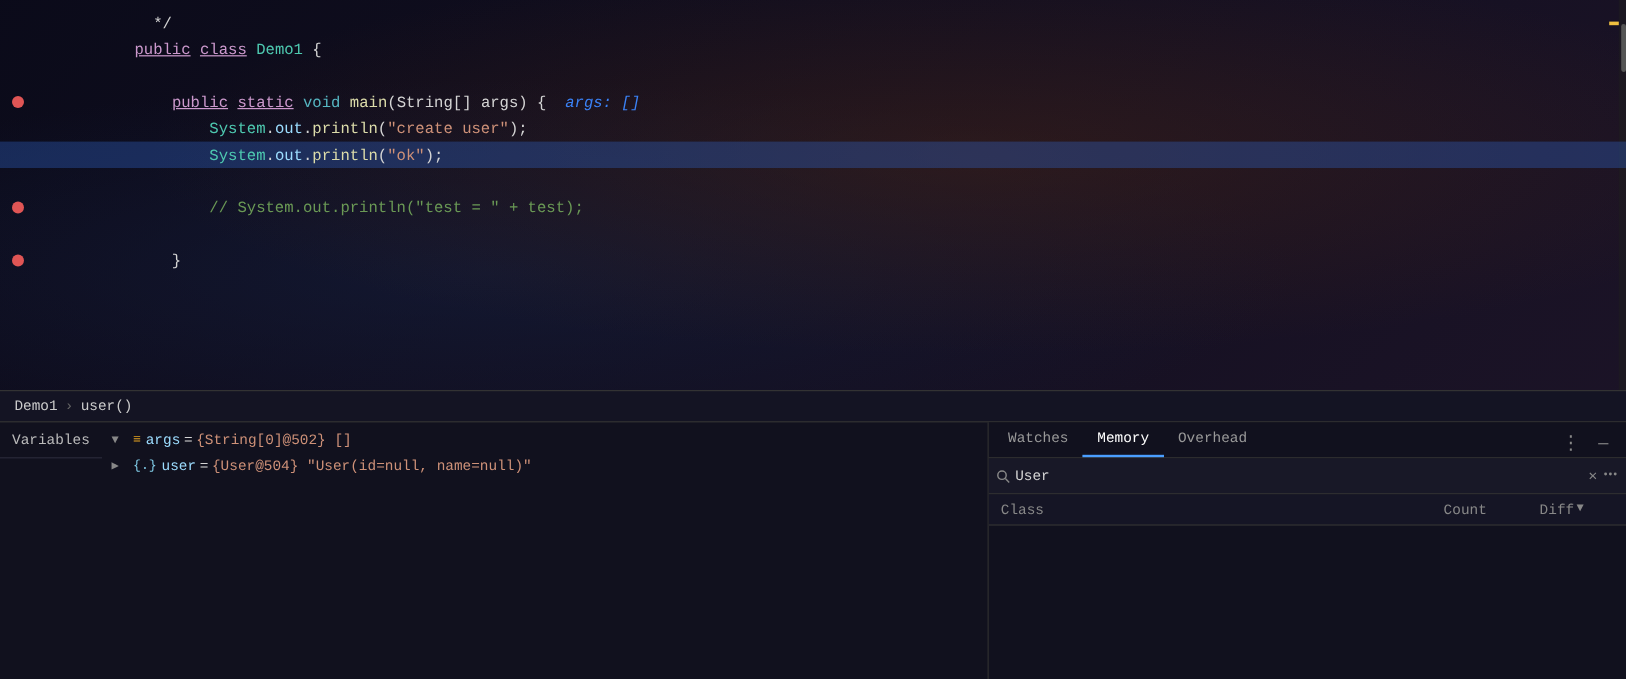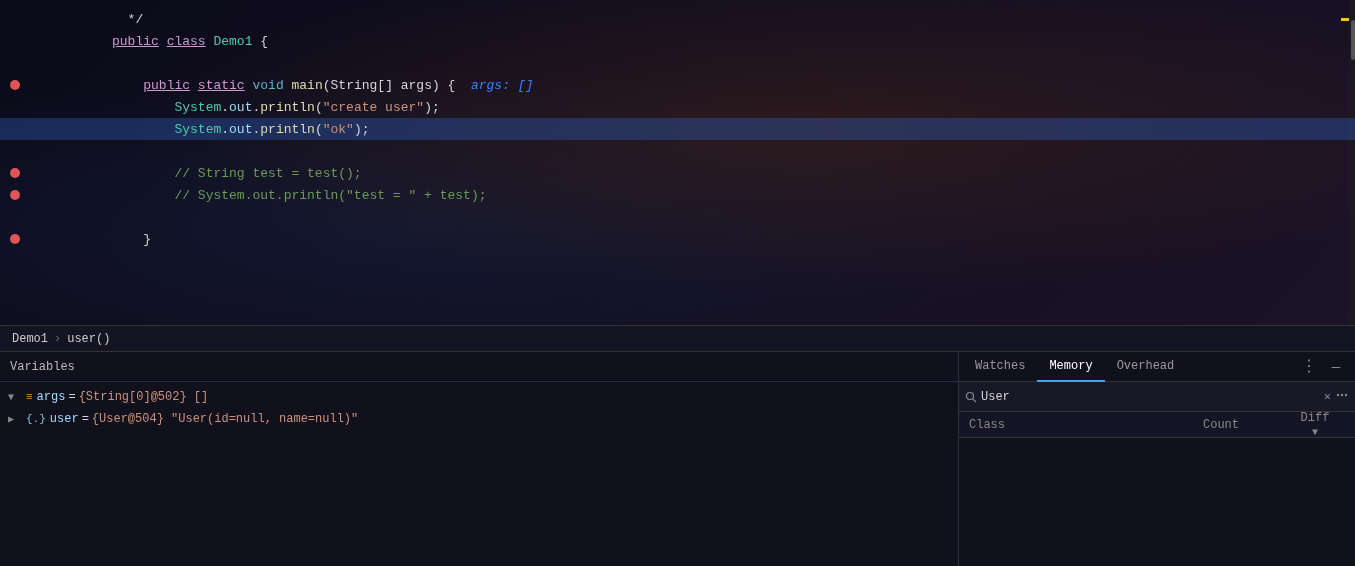--- a/index.html
+++ b/index.html
@@ -162,24 +162,24 @@
     
     .bottom-panel {
       height: 215px;
       background: rgba(18, 18, 30, 0.97);
       border-top: 1px solid #333;
       display: flex;
     }
 
     
     .variables-section {
-      width: 959px;
+      width: 824px;
       border-right: 1px solid #333;
       display: flex;
-      flex-direction: column;
+      flex-direction: row;
     }
 
     .section-title {
       height: 30px;
       display: flex;
       align-items: center;
       padding: 0 10px;
       font-size: 12px;
       color: #bbb;
       border-bottom: 1px solid #2a2a3a;
@@ -212,21 +212,21 @@
     
     .watches-section {
       flex: 1;
       display: flex;
       flex-direction: column;
       background: rgba(18, 18, 30, 0.97);
     }
 
     .tabs-bar {
       display: flex;
-      align-items: center;
+      align-items: flex-end;
       height: 30px;
       border-bottom: 1px solid #333;
       padding: 0 4px;
     }
 
     .tab {
       padding: 0 12px;
       height: 30px;
       display: flex;
       align-items: center;
@@ -406,30 +406,20 @@
         <div class="code-content">
           <span class="plain">        </span><span class="type">System</span><span class="plain">.</span><span class="var">out</span><span class="plain">.</span><span class="method">println</span><span class="plain">(</span><span class="string">"ok"</span><span class="plain">);</span>
         </div>
       </div>
 
       <div class="code-line">
         <div class="gutter"></div>
         <div class="code-content">&nbsp;</div>
       </div>
 
-      <div class="code-line">
-        <div class="gutter">
-          <div class="gutter-icon">
-            <span class="breakpoint-dot"></span>
-          </div>
-        </div>
-        <div class="code-content">
-          <span class="plain">        </span><span class="comment">// String test = test();</span>
-        </div>
-      </div>
 
       <div class="code-line">
         <div class="gutter">
           <div class="gutter-icon">
             <span class="breakpoint-dot"></span>
           </div>
         </div>
         <div class="code-content">
           <span class="plain">        </span><span class="comment">// System.out.println("test = " + test);</span>
         </div>
@@ -524,21 +514,21 @@
         </div>
       </div>
 
       <div class="memory-table-header">
         <div class="col-class">
           <span>Class</span>
         </div>
         <div class="col-count" style="cursor:pointer;">
           <span>Count</span>
         </div>
-        <div class="col-diff" style="cursor:pointer;flex-direction:column;">
+        <div class="col-diff" style="cursor:pointer;">
           <span>Diff</span>
           <span class="sort-indicator">▼</span>
         </div>
       </div>
 
     </div>
   </div>
 </div>
 
 </body></html>

